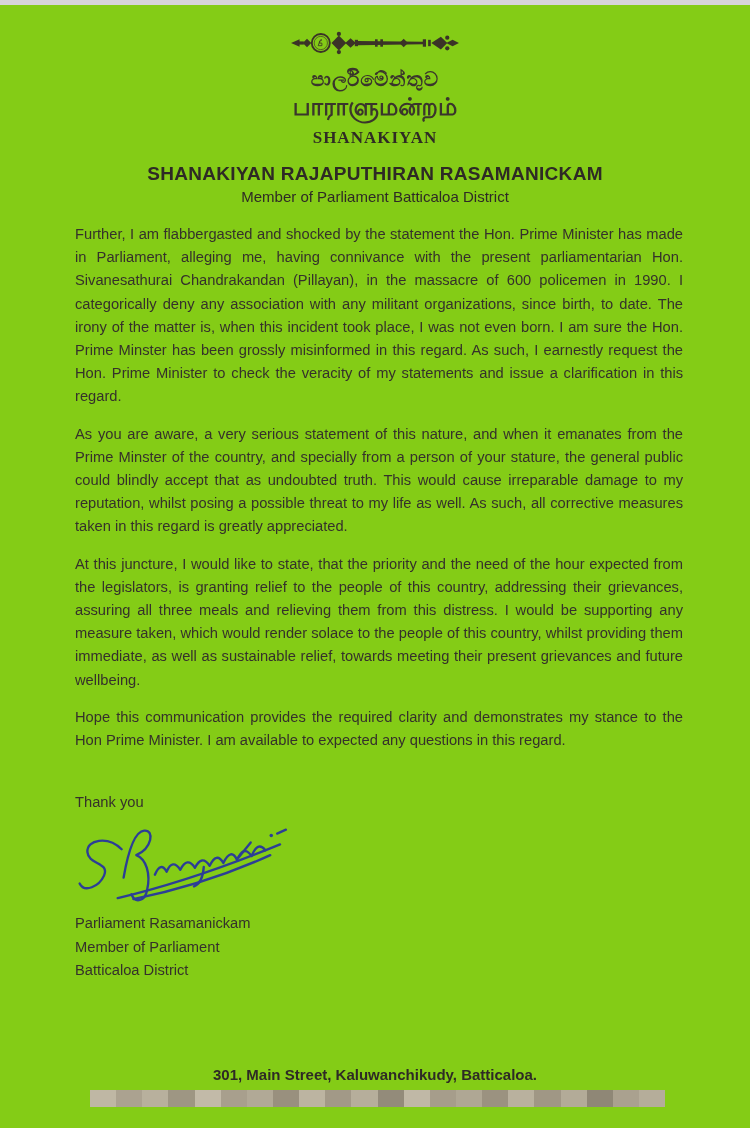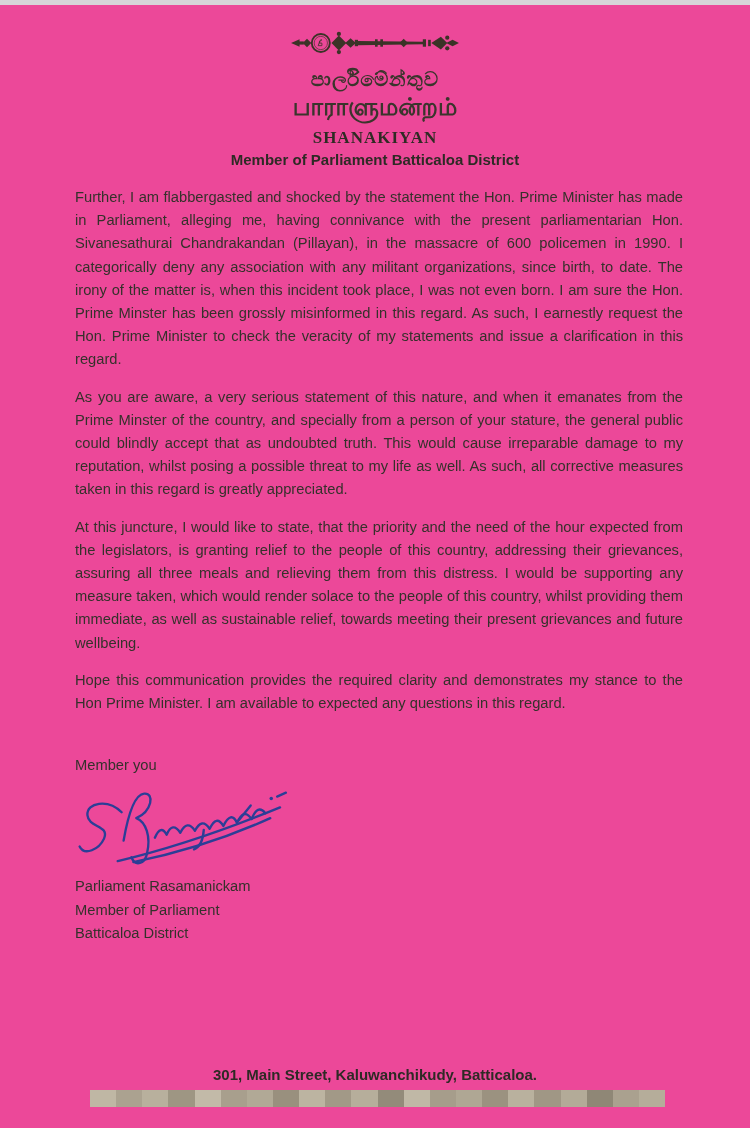--- a/index.html
+++ b/index.html
@@ -5,21 +5,21 @@
   html, body {
     margin: 0;
     padding: 0;
     background: #fbf2ca;
     font-family: "Liberation Sans", sans-serif;
   }
   .page {
     position: relative;
     width: 750px;
     height: 1128px;
-    background: #ec4899;
+    background: #84cc16;
     overflow: hidden;
     color: #35312b;
   }
   .top-strip {
     position: absolute;
     top: 0; left: 0;
     width: 100%;
     height: 5px;
   }
   .letterhead {
@@ -55,21 +55,21 @@
   .sender-name {
     margin-top: 15px;
     font-size: 19px;
     font-weight: bold;
     letter-spacing: 0.3px;
     color: #2e2a25;
   }
   .sender-role {
     margin-top: 3px;
     font-size: 15px;
-    font-weight: bold;
+    font-weight: normal;
     color: #2e2a25;
   }
   .letter-body {
     width: 608px;
     margin: 18px auto 0 75px;
     font-size: 14.7px;
     line-height: 23.2px;
     text-align: justify;
   }
   .letter-body p {
@@ -149,31 +149,32 @@
           <polygon points="266,30 284,18 296,30 284,42" stroke="none"></polygon>
           <circle cx="296" cy="20" r="4" stroke="none"></circle>
           <circle cx="296" cy="40" r="4" stroke="none"></circle>
           <polygon points="294,30 306,24 318,30 306,36" stroke="none"></polygon>
         </g>
       </svg>
     </div>
     <div class="title-si">පාර්ලිමේන්තුව</div>
     <div class="title-ta">பாராளுமன்றம்</div>
     <div class="title-en">SHANAKIYAN</div>
+    <div class="sender-name">SHANAKIYAN RAJAPUTHIRAN RASAMANICKAM</div>
     <div class="sender-role">Member of Parliament Batticaloa District</div>
   </header>
 
   <main class="letter-body">
     <p>Further, I am flabbergasted and shocked by the statement the Hon. Prime Minister has made in Parliament, alleging me, having connivance with the present parliamentarian Hon. Sivanesathurai Chandrakandan (Pillayan), in the massacre of 600 policemen in 1990. I categorically deny any association with any militant organizations, since birth, to date. The irony of the matter is, when this incident took place, I was not even born. I am sure the Hon. Prime Minster has been grossly misinformed in this regard. As such, I earnestly request the Hon. Prime Minister to check the veracity of my statements and issue a clarification in this regard.</p>
     <p>As you are aware, a very serious statement of this nature, and when it emanates from the Prime Minster of the country, and specially from a person of your stature, the general public could blindly accept that as undoubted truth. This would cause irreparable damage to my reputation, whilst posing a possible threat to my life as well. As such, all corrective measures taken in this regard is greatly appreciated.</p>
     <p>At this juncture, I would like to state, that the priority and the need of the hour expected from the legislators, is granting relief to the people of this country, addressing their grievances, assuring all three meals and relieving them from this distress.  I would be supporting any measure taken, which would render solace to the people of this country, whilst providing them immediate, as well as sustainable relief, towards meeting their present grievances and future wellbeing.</p>
     <p>Hope this communication provides the required clarity and demonstrates my stance to the Hon Prime Minister. I am available to expected any questions in this regard.</p>
 
     <div class="closing">
-      <div>Member you</div>
+      <div>Thank you</div>
     </div>
 
     <div class="signature-wrap">
       <svg viewBox="0 0 240 90" width="250" height="88" xmlns="http://www.w3.org/2000/svg">
         <g fill="none" stroke="#2c3e96" stroke-width="2.4" stroke-linecap="round" stroke-linejoin="round">
 
           <path d="M46,34 C32,20 10,24 11,37 C12,50 34,47 28,61 C23,72 8,79 3,69"></path>
 
           <path d="M48,63 C52,40 58,16 69,15 C80,14 77,33 61,40 C71,44 76,59 72,76 C70,87 60,90 56,80"></path>
 

